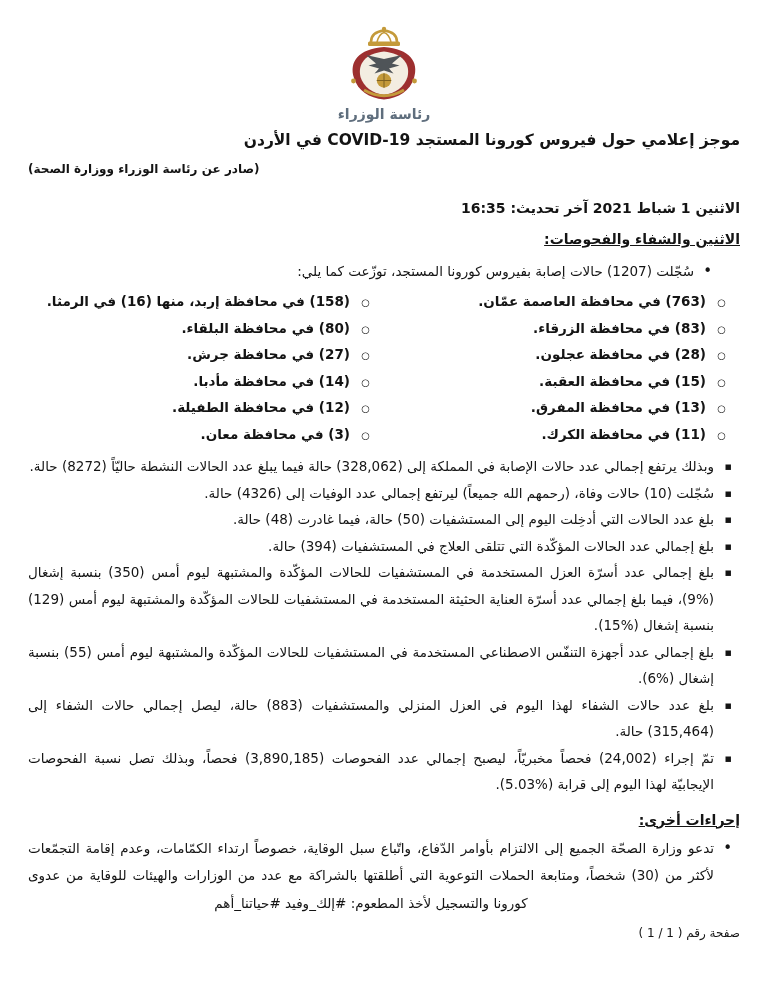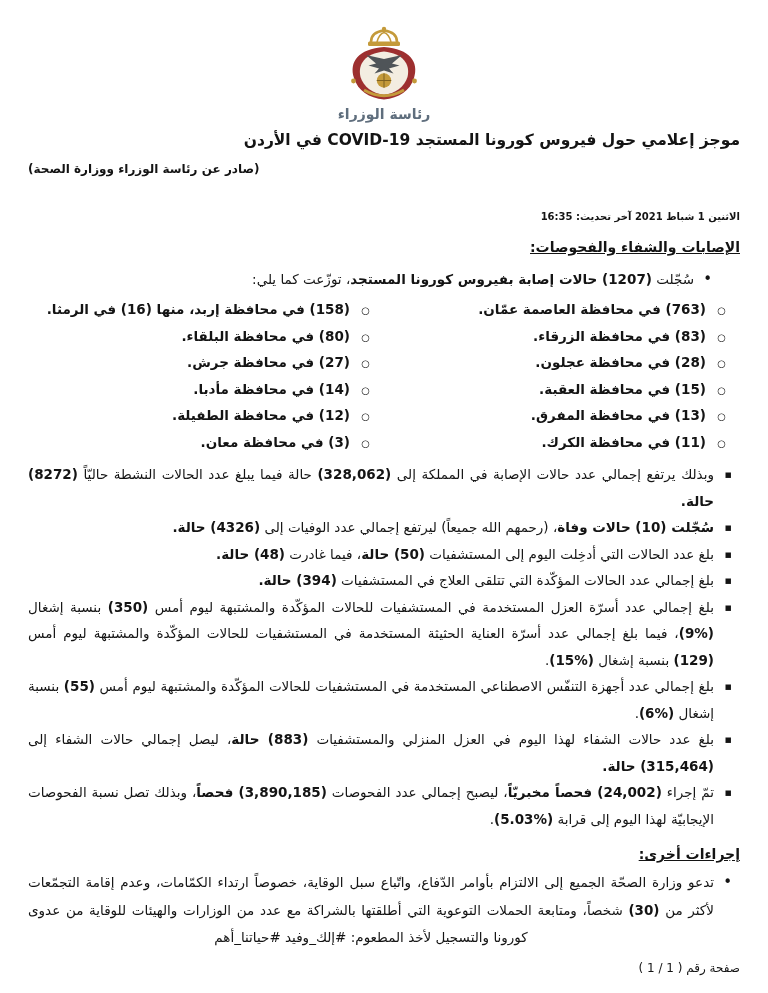--- a/index.html
+++ b/index.html
@@ -11,28 +11,28 @@
   }
   
   .emblem-wrap{text-align:center;}
   .emblem{display:block;margin:0 auto;}
   .calligraphy{
     text-align:center;color:#5f6e7d;font-weight:bold;font-size:14px;
     letter-spacing:1px;line-height:16px;margin-top:2px;
   }
   .doc-title{font-weight:bold;font-size:15.5px;margin-top:8px;line-height:20px;}
   .doc-subtitle{font-weight:bold;font-size:12px;text-align:left;margin-top:12px;line-height:15px;}
-  .date-line{font-weight:bold;font-size:10px;margin-top:31px;line-height:17px;}
+  .date-line{font-weight:bold;font-size:14px;margin-top:23px;line-height:17px;}
   .sec-heading{
     font-size:14px;font-weight:bold;text-decoration:underline;
     margin:13px 0 0 0;line-height:19px;
   }
   
   ul{list-style:none;margin:0;padding:0;}
-  .b{font-weight:bold;}
+  .b{font-weight:normal;}
   li{position:relative;}
   .mk{position:absolute;top:0;font-weight:normal;}
   .intro-li{padding-right:46px;margin-top:11px;line-height:22px;}
   .intro-li .mk{right:28px;font-size:15px;}
   .gov-wrap{display:flex;margin-top:6px;}
   .gov-col{flex:1 1 50%;min-width:0;}
   .gov-li{padding-right:34px;line-height:26.5px;font-weight:bold;}
   .gov-li .mk{right:14px;font-size:10px;top:2px;}
   .stats{margin-top:6px;}
   .stat-li{padding-right:26px;line-height:26.5px;text-align:justify;}
@@ -71,21 +71,21 @@
     </svg>
     <div class="calligraphy">رئاسة الوزراء</div>
   </div>
 
   <div class="doc-title">موجز إعلامي حول فيروس كورونا المستجد COVID-19 في الأردن</div>
 
   <div class="doc-subtitle">(صادر عن رئاسة الوزراء ووزارة الصحة)</div>
 
   <div class="date-line">الاثنين 1 شباط 2021 آخر تحديث: 16:35</div>
 
-  <div class="sec-heading">الإصابات والشفاء والفحوصات:</div>
+  <div class="sec-heading">الاثنين والشفاء والفحوصات:</div>
 
   <ul>
     <li class="intro-li">
       <span class="mk">•</span>
       <span><span>سُجّلت </span><span class="b">(1207) حالات إصابة بفيروس كورونا المستجد</span><span>، توزّعت كما يلي:</span></span>
     </li>
   </ul>
 
   <div class="gov-wrap">
     <ul class="gov-col">

